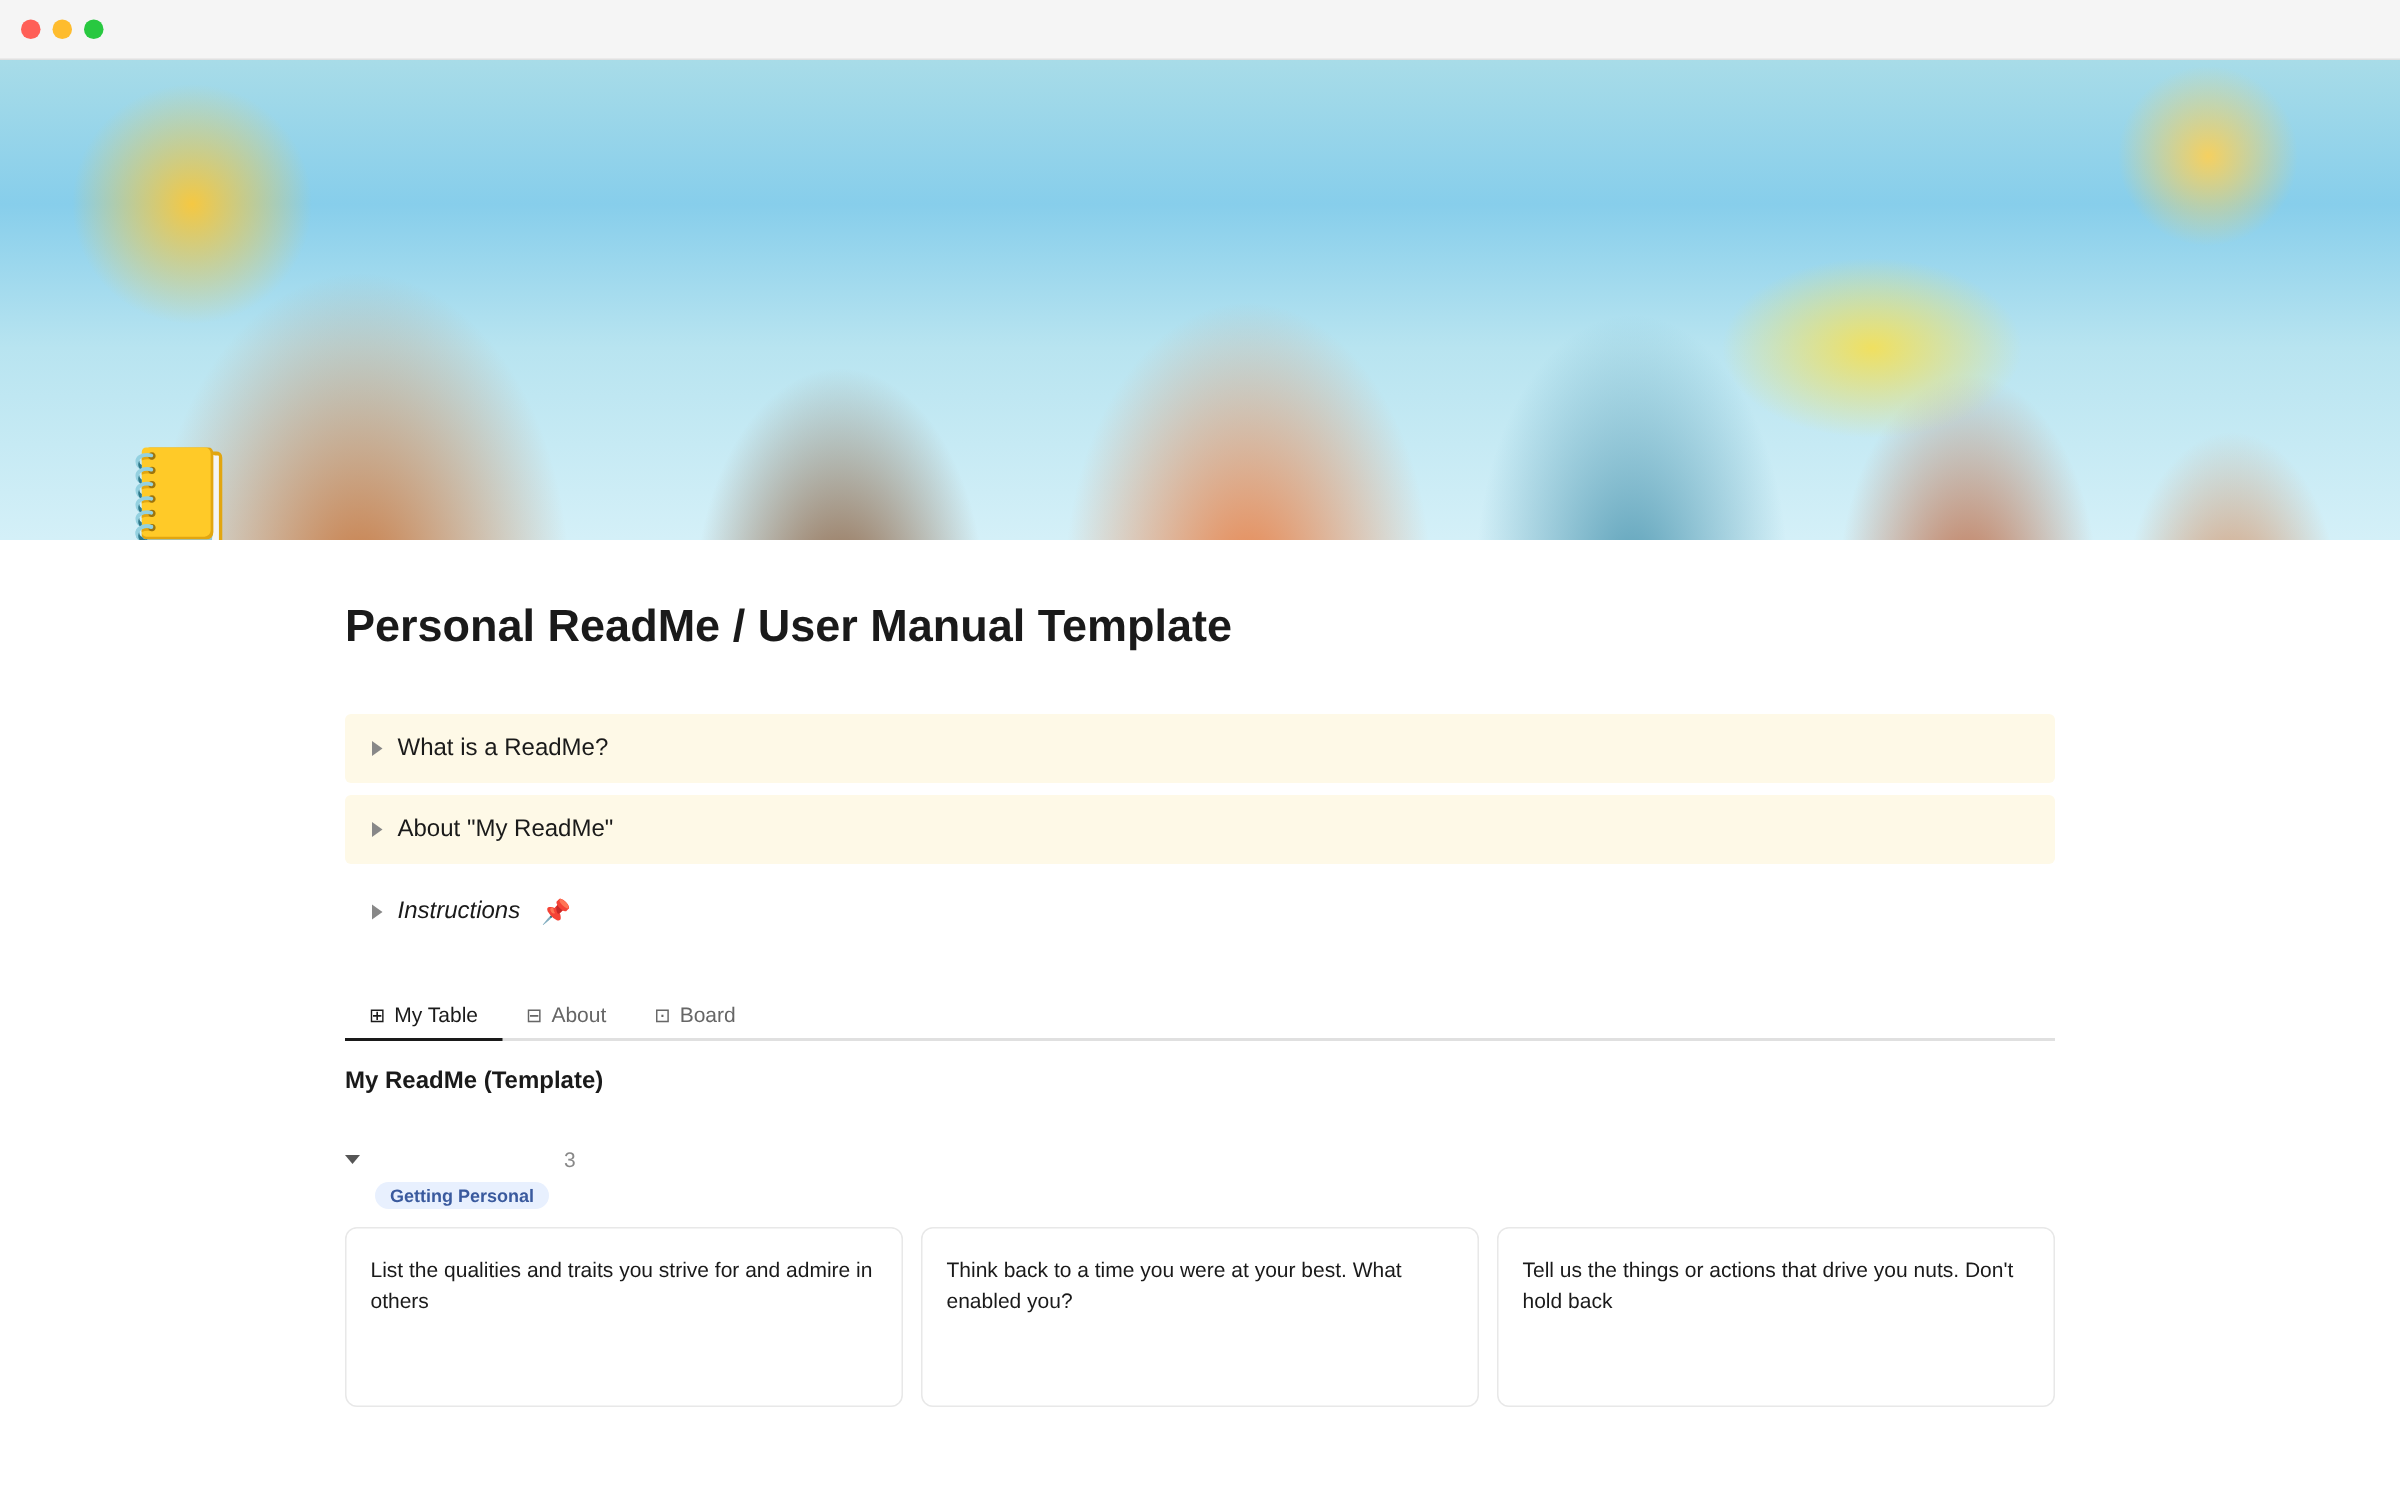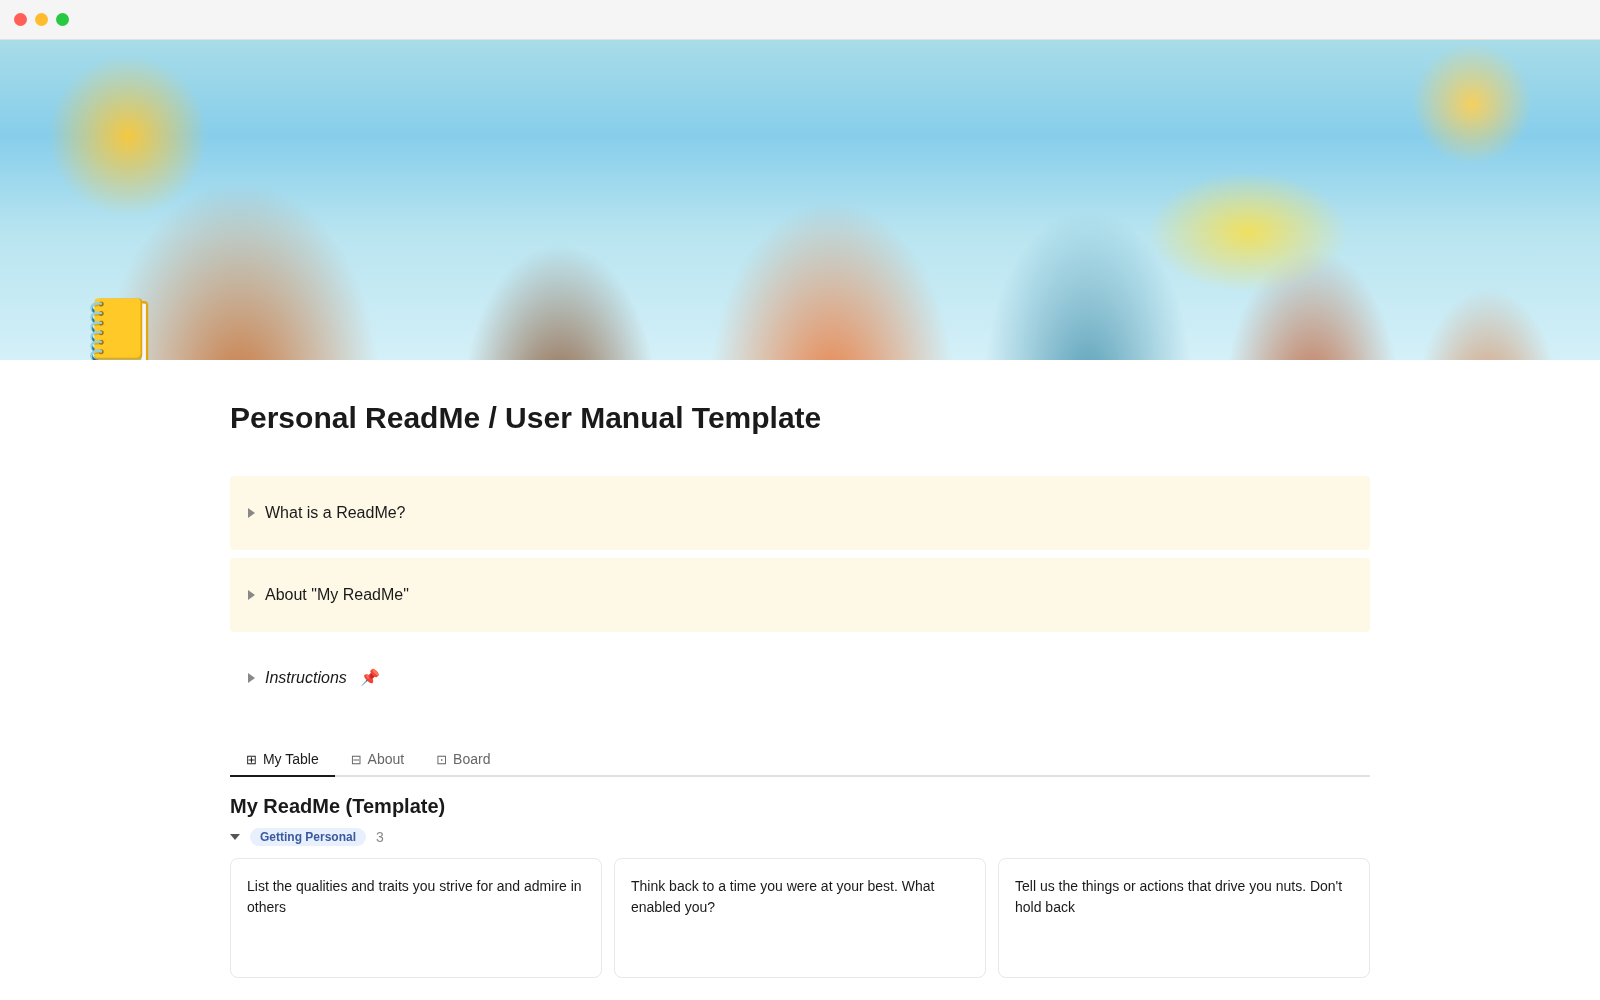--- a/index.html
+++ b/index.html
@@ -88,21 +88,21 @@
       font-weight: 800;
       color: #1a1a1a;
       margin-bottom: 40px;
       line-height: 1.2;
     }
 
     
     .callout-block {
       background: #fef9e7;
       border-radius: 4px;
-      padding: 28px 18px;
+      padding: 14px 18px;
       margin-bottom: 8px;
       display: flex;
       align-items: center;
       gap: 10px;
       cursor: pointer;
     }
 
     .callout-triangle {
       width: 0;
       height: 0;
@@ -152,21 +152,21 @@
       border-bottom: 2px solid #1a1a1a;
       font-weight: 500;
     }
 
     .tab-icon {
       font-size: 13px;
     }
 
     
     .section-title {
-      font-size: 20px;
+      font-size: 16px;
       font-weight: 700;
       color: #1a1a1a;
       margin: 18px 0 10px 0;
     }
 
     
     .category-row {
       display: flex;
       align-items: center;
       gap: 10px;
@@ -183,20 +183,21 @@
       cursor: pointer;
     }
 
     .category-badge {
       background: #e8f0fe;
       color: #3a5a9e;
       font-size: 12px;
       font-weight: 600;
       padding: 2px 10px;
       border-radius: 12px;
+      margin-top: 48px;
     }
 
     .category-count {
       font-size: 14px;
       color: #888;
     }
 
     
     .cards-grid {
       display: grid;

